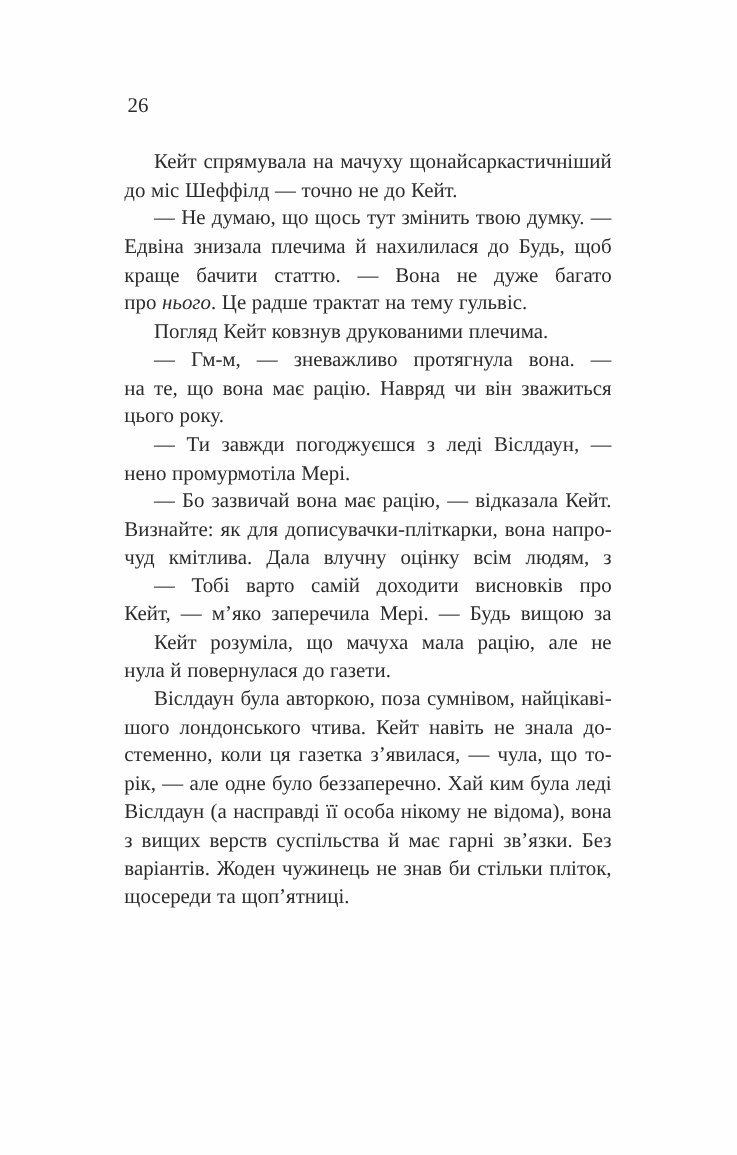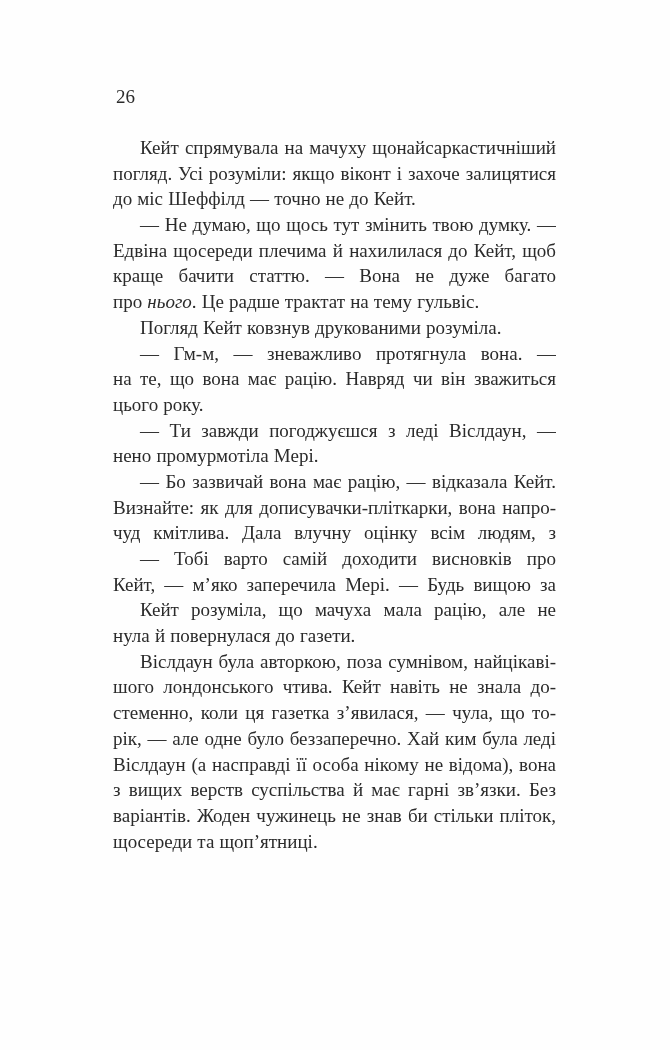--- a/index.html
+++ b/index.html
@@ -53,31 +53,30 @@
   }
 </style>
 </head>
 <body>
 
 <div class="book-page">
   <div class="page-number">26</div>
   <div class="text-block">
       <div class="paragraph">
         <div class="line first">Кейт спрямувала на мачуху щонайсаркастичніший</div>
-        <div class="line">погляд. Усі розуміли: якщо віконт і захоче залицятися</div>
         <div class="line last">до міс Шеффілд — точно не до Кейт.</div>
       </div>
       <div class="paragraph">
         <div class="line first">— Не думаю, що щось тут змінить твою думку. —</div>
-        <div class="line">Едвіна щосереди плечима й нахилилася до Кейт, щоб</div>
+        <div class="line">Едвіна знизала плечима й нахилилася до Будь, щоб</div>
         <div class="line">краще бачити статтю. — Вона не дуже багато говорить</div>
         <div class="line last">про <i>нього</i>. Це радше трактат на тему гульвіс.</div>
       </div>
       <div class="paragraph">
-        <div class="line first last">Погляд Кейт ковзнув друкованими розуміла.</div>
+        <div class="line first last">Погляд Кейт ковзнув друкованими плечима.</div>
       </div>
       <div class="paragraph">
         <div class="line first">— Гм-м, — зневажливо протягнула вона. — Ставлю</div>
         <div class="line">на те, що вона має рацію. Навряд чи він зважиться</div>
         <div class="line last">цього року.</div>
       </div>
       <div class="paragraph">
         <div class="line first">— Ти завжди погоджуєшся з леді Віслдаун, — усміх-</div>
         <div class="line last">нено промурмотіла Мері.</div>
       </div>

